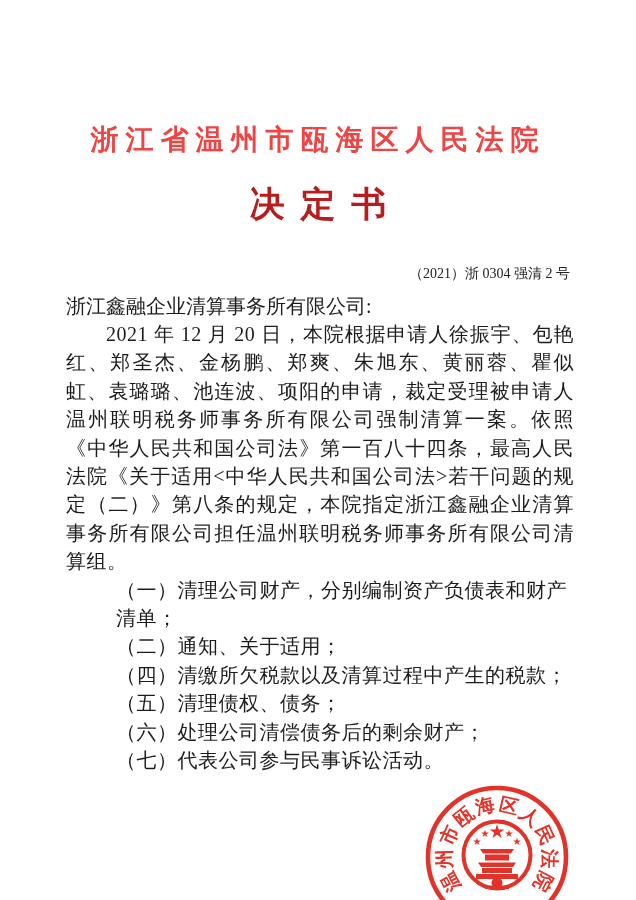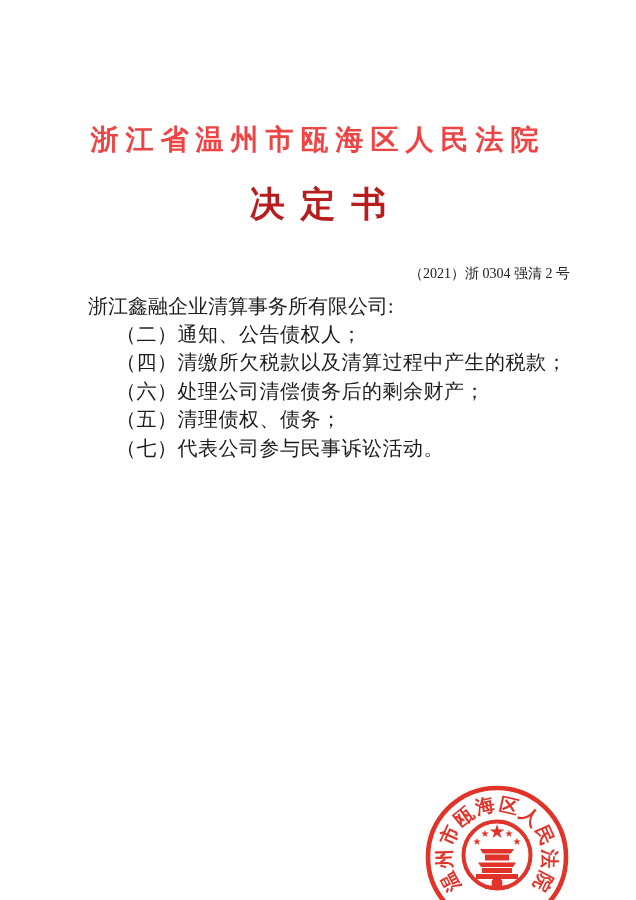--- a/index.html
+++ b/index.html
@@ -35,21 +35,21 @@
   }
   .case-number {
     margin-top: 37px;
     text-align: right;
     padding-right: 66px;
     font-size: 14px;
     color: #222;
   }
   .addressee {
     margin-top: 9px;
-    padding-left: 88px;
+    padding-left: 66px;
     font-size: 20px;
     line-height: 28px;
   }
   .body-text {
     width: 508px;
     margin: 0 62px 0 66px;
   }
   .body-text p {
     font-size: 20px;
     line-height: 28.4px;
@@ -97,26 +97,28 @@
 
   <div class="court-name">浙江省温州市瓯海区人民法院</div>
 
   <div class="doc-title">决定书</div>
 
   <div class="case-number">（2021）浙 0304 强清 2 号</div>
 
   <div class="addressee">浙江鑫融企业清算事务所有限公司:</div>
 
   <div class="body-text">
+    <p>2021 年 12 月 20 日，本院根据申请人徐振宇、包艳红、郑圣杰、金杨鹏、郑爽、朱旭东、黄丽蓉、瞿似虹、袁璐璐、池连波、项阳的申请，裁定受理被申请人温州联明税务师事务所有限公司强制清算一案。依照《中华人民共和国公司法》第一百八十四条，最高人民法院《关于适用&lt;中华人民共和国公司法&gt;若干问题的规定（二）》第八条的规定，本院指定浙江鑫融企业清算事务所有限公司担任温州联明税务师事务所有限公司清算组。</p>
 
     <div class="duty-list">
-      <div class="duty-item">（二）通知、公告债权人；</div>
+      <div class="duty-item">（一）清理公司财产，分别编制资产负债表和财产清单；</div>
+      <div class="duty-item">（二）通知、关于适用；</div>
       <div class="duty-item">（四）清缴所欠税款以及清算过程中产生的税款；</div>
+      <div class="duty-item">（五）清理债权、债务；</div>
       <div class="duty-item">（六）处理公司清偿债务后的剩余财产；</div>
-      <div class="duty-item">（五）清理债权、债务；</div>
       <div class="duty-item">（七）代表公司参与民事诉讼活动。</div>
     </div>
   </div>
 
   <div class="seal">
     <svg viewBox="0 0 148 148" xmlns="http://www.w3.org/2000/svg">
       <circle class="seal-ring" cx="74" cy="74" r="69"></circle>
       <g>
           <text transform="translate(27.65,98.65) rotate(-118.00)" text-anchor="middle" dominant-baseline="central" class="seal-char">温</text>
           <text transform="translate(21.53,75.63) rotate(-91.78)" text-anchor="middle" dominant-baseline="central" class="seal-char">州</text>

